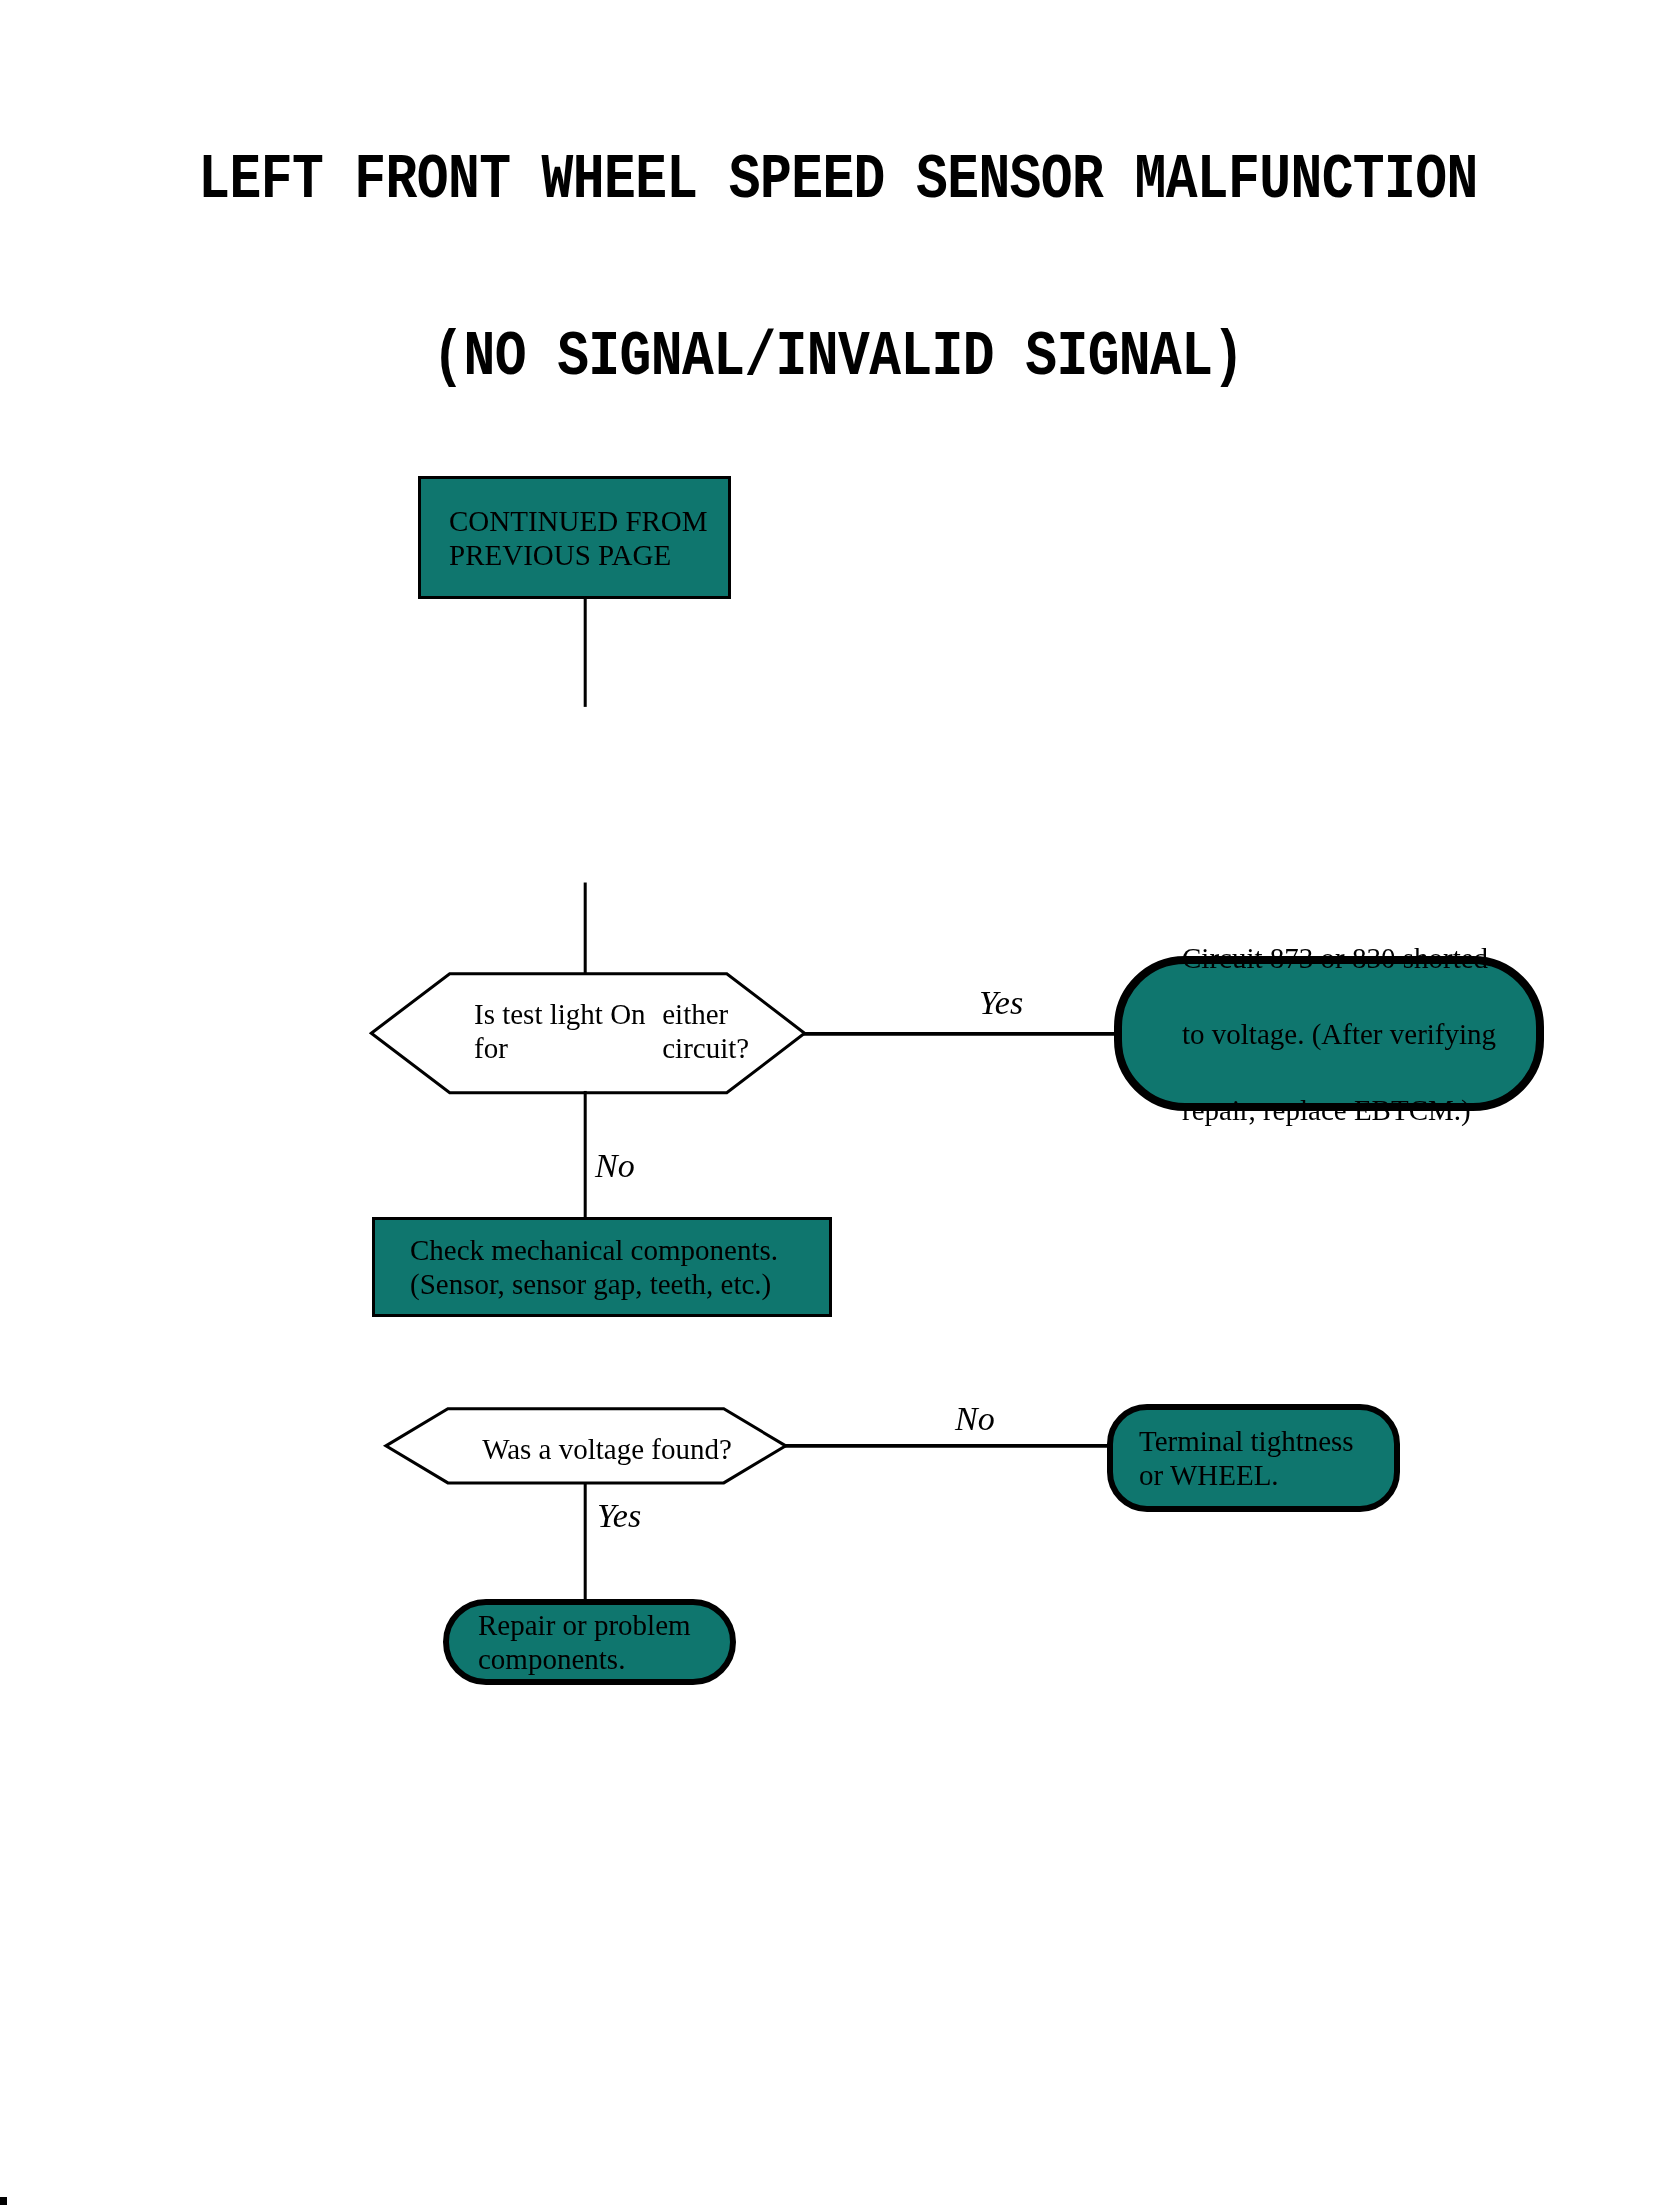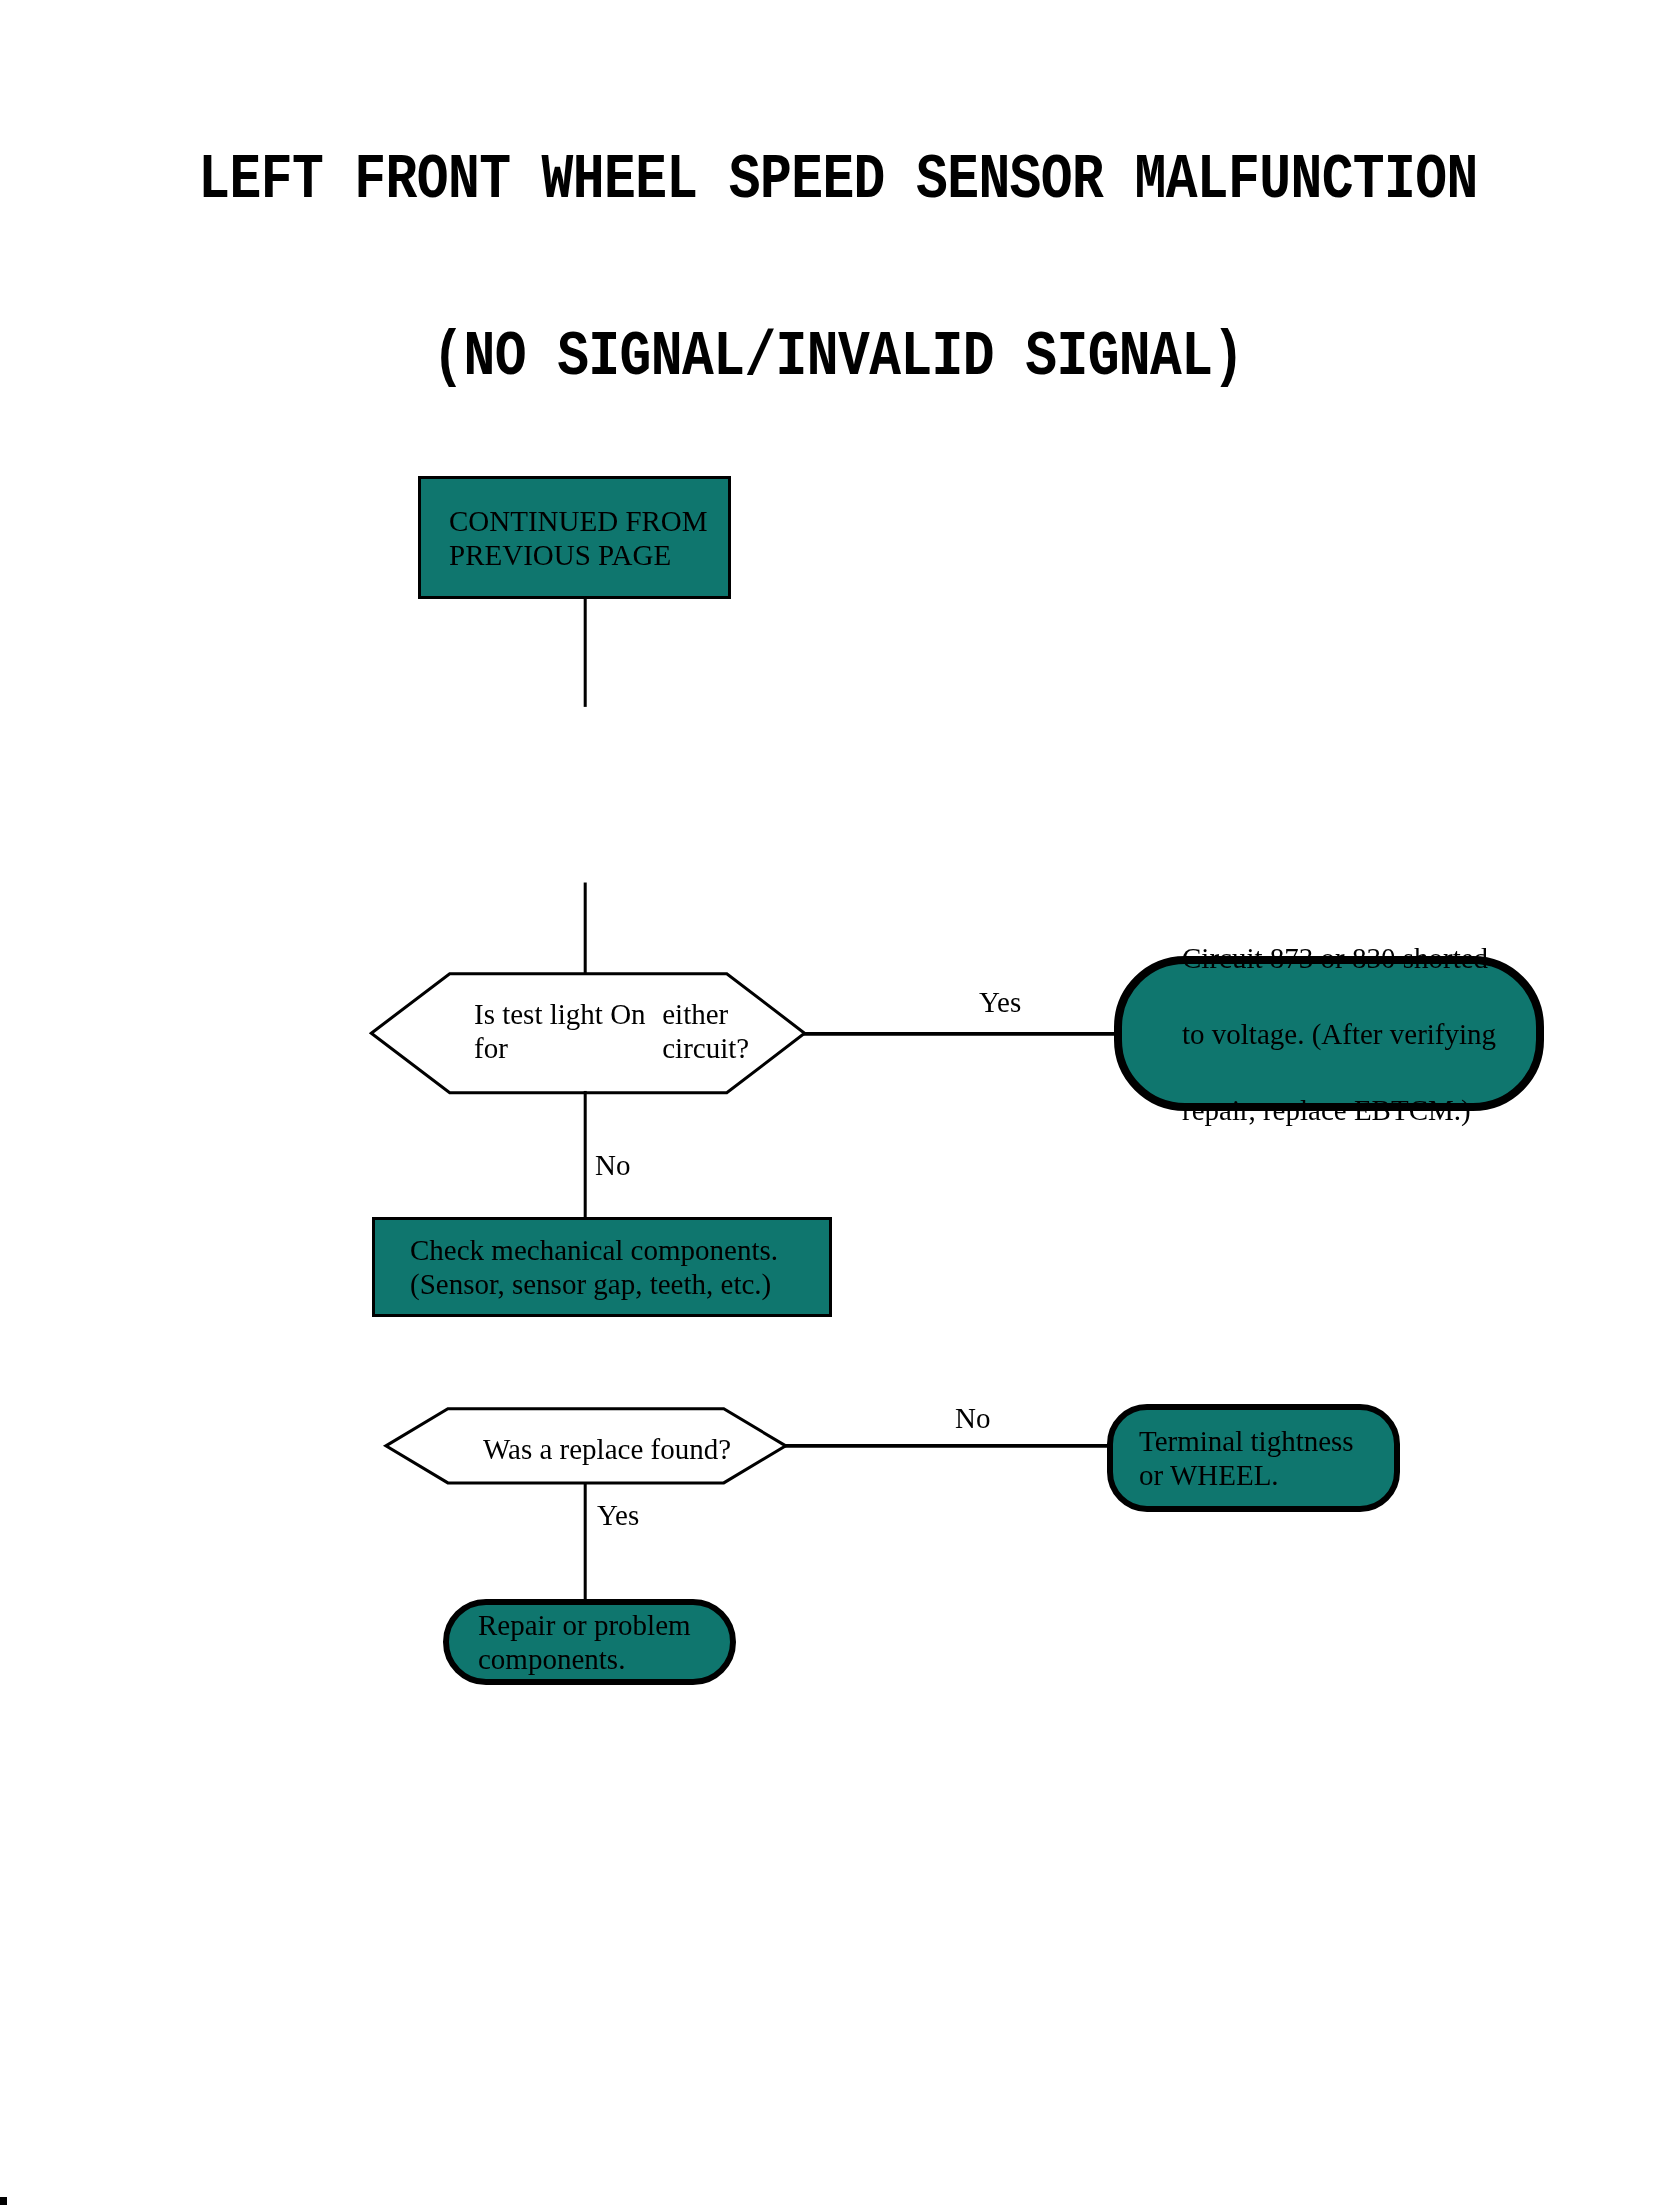--- a/index.html
+++ b/index.html
@@ -52,23 +52,24 @@
   }
   .hexlabel {
     position:absolute;
     box-sizing:border-box;
     display:flex;
     justify-content:center;
     margin-top:23px;
   }
   .branch-label {
     position:absolute;
-    font-size:29px;
+    font-size:34px;
     line-height:29px;
     white-space:nowrap;
+    font-style:italic;
   }
 
   
   #box-continued   { left:418px;  top:476px;  width:313px; height:123px; padding-left:28px; }
   #box-connect     { left:373px;  top:705px; width:457px; height:179px; padding-left:29px; }
   #box-check       { left:372px;  top:1217px; width:460px; height:100px; padding-left:35px; }
   #round-shorted   { left:1114px; top:956px; width:430px; height:155px; border-width:8px; border-radius:71px; padding-left:60px;gap:42px; }
   #round-terminal  { left:1107px; top:1404px; width:293px; height:108px; border-width:6.7px; border-radius:40px;  padding-left:26px; }
   #pill-repair     { left:443px;  top:1599px; width:293px; height:86px; border-width:6px; border-radius:46px;  padding-left:29px; }
 
@@ -128,21 +129,21 @@
   </div>
 
   <div class="branch-label" id="label-no-1">No</div>
 
   <div class="box node-text" id="box-check">
     <span>Check mechanical components.</span>
     <span>(Sensor, sensor gap, teeth, etc.)</span>
   </div>
 
   <div class="hexlabel node-text" id="hex2-text">
-    <span>Was a replace found?</span>
+    <span>Was a voltage found?</span>
   </div>
 
   <div class="branch-label" id="label-no-2">No</div>
 
   <div class="box rounded node-text" id="round-terminal">
     <span>Terminal tightness</span>
     <span>or WHEEL.</span>
   </div>
 
   <div class="branch-label" id="label-yes-2">Yes</div>

